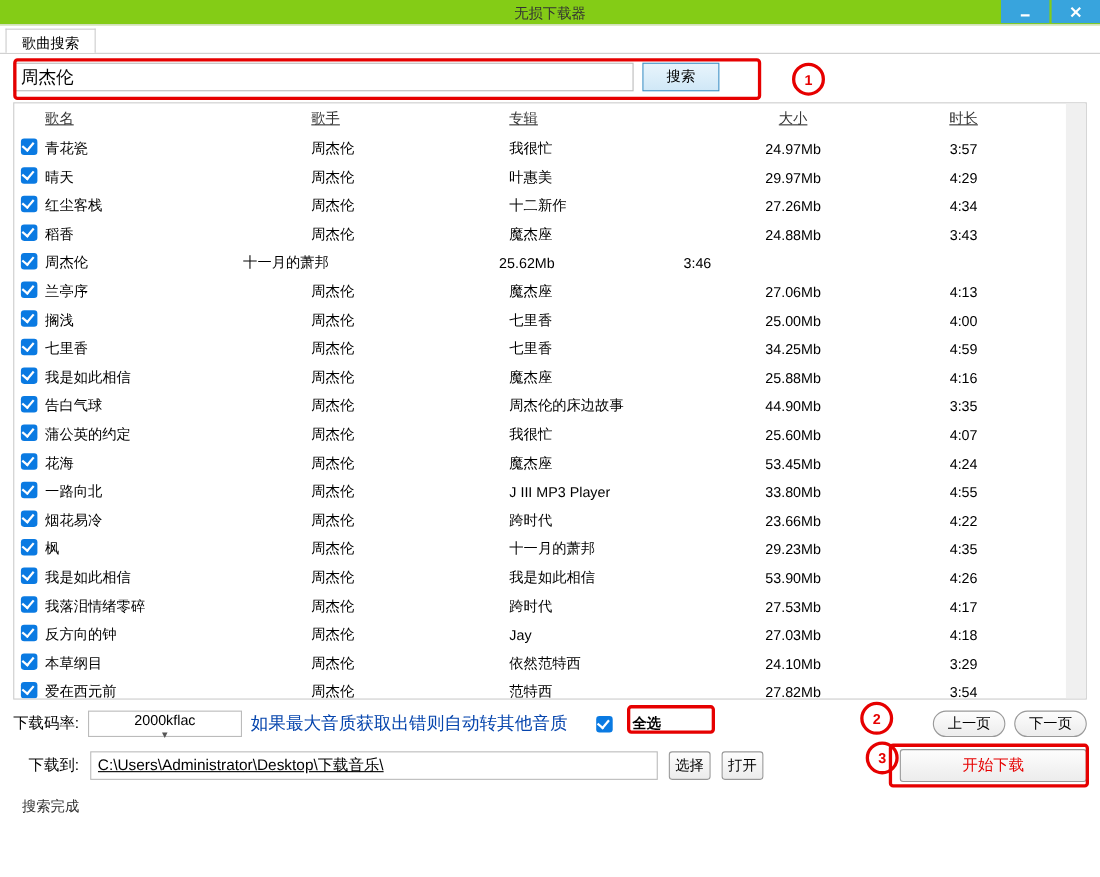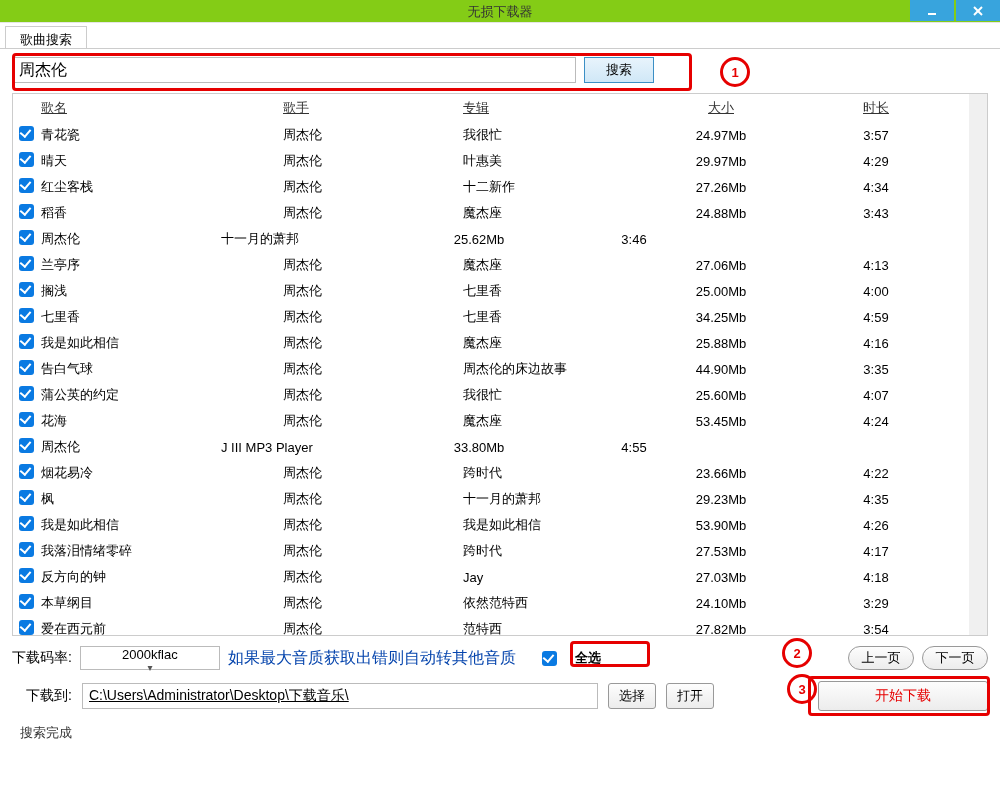--- a/index.html
+++ b/index.html
@@ -42,21 +42,21 @@
     .bottom-area { padding: 6px 12px; position: relative; }
     .bottom-row1 { display:flex; align-items:center; gap: 8px; height: 32px; }
     .label { font-size: 14px; white-space: nowrap; }
     .bitrate-select { width: 140px; height: 24px; border:1px solid #bbb; background:#fff; padding: 0 6px; position: relative; display:flex; align-items:center; justify-content:space-between;flex-direction:column; }
     .bitrate-caret { font-size: 10px; color:#555; }
     .blue-text { color: #0645ad; font-size: 16px; }
     .select-all-box { display:flex; align-items:center; gap:18px; margin-left: 10px; padding: 2px 8px; font-weight: bold; }
     .page-btn { width: 66px; height: 24px; border:1px solid #999; background: linear-gradient(#fdfdfd,#ececec); cursor:pointer; font-size:13px; border-radius:12px; }
     .bottom-row2 { display:flex; align-items:center; gap: 10px; height: 36px; margin-top: 4px; }
     .path-input { flex:none; width: 516px; height:26px; border:1px solid #bbb; padding: 0 6px; font-size: 14px; text-decoration: underline; }
-    .small-btn { width: 48px; height:26px; border:1px solid #999; background: linear-gradient(#fdfdfd,#ececec); cursor:pointer; font-size:13px; border-radius:3px; }
+    .small-btn { width: 38px; height:26px; border:1px solid #999; background: linear-gradient(#fdfdfd,#ececec); cursor:pointer; font-size:13px; border-radius:3px; }
     .start-btn { width: 170px; height: 30px; border:1px solid #999; background: linear-gradient(#fdfdfd,#ececec); cursor:pointer; font-size:14px; color:#e60000; border-radius:3px; }
     
     .status-bar { padding: 4px 20px; font-size:13px; color:#333; }
   </style>
 </head>
 <body>
 
 <div class="titlebar">
   <div class="titlebar-title">无损下载器</div>
   <div class="title-buttons">
@@ -191,20 +191,21 @@
         <div class="row">
           <div class="col-chk"><span class="chk"></span></div>
           <div class="col-name">花海</div>
           <div class="col-artist">周杰伦</div>
           <div class="col-album">魔杰座</div>
           <div class="col-size">53.45Mb</div>
           <div class="col-dur">4:24</div>
         </div>
         <div class="row">
           <div class="col-chk"><span class="chk"></span></div>
+          <div class="col-name">一路向北</div>
           <div class="col-artist">周杰伦</div>
           <div class="col-album">J III MP3 Player</div>
           <div class="col-size">33.80Mb</div>
           <div class="col-dur">4:55</div>
         </div>
         <div class="row">
           <div class="col-chk"><span class="chk"></span></div>
           <div class="col-name">烟花易冷</div>
           <div class="col-artist">周杰伦</div>
           <div class="col-album">跨时代</div>

